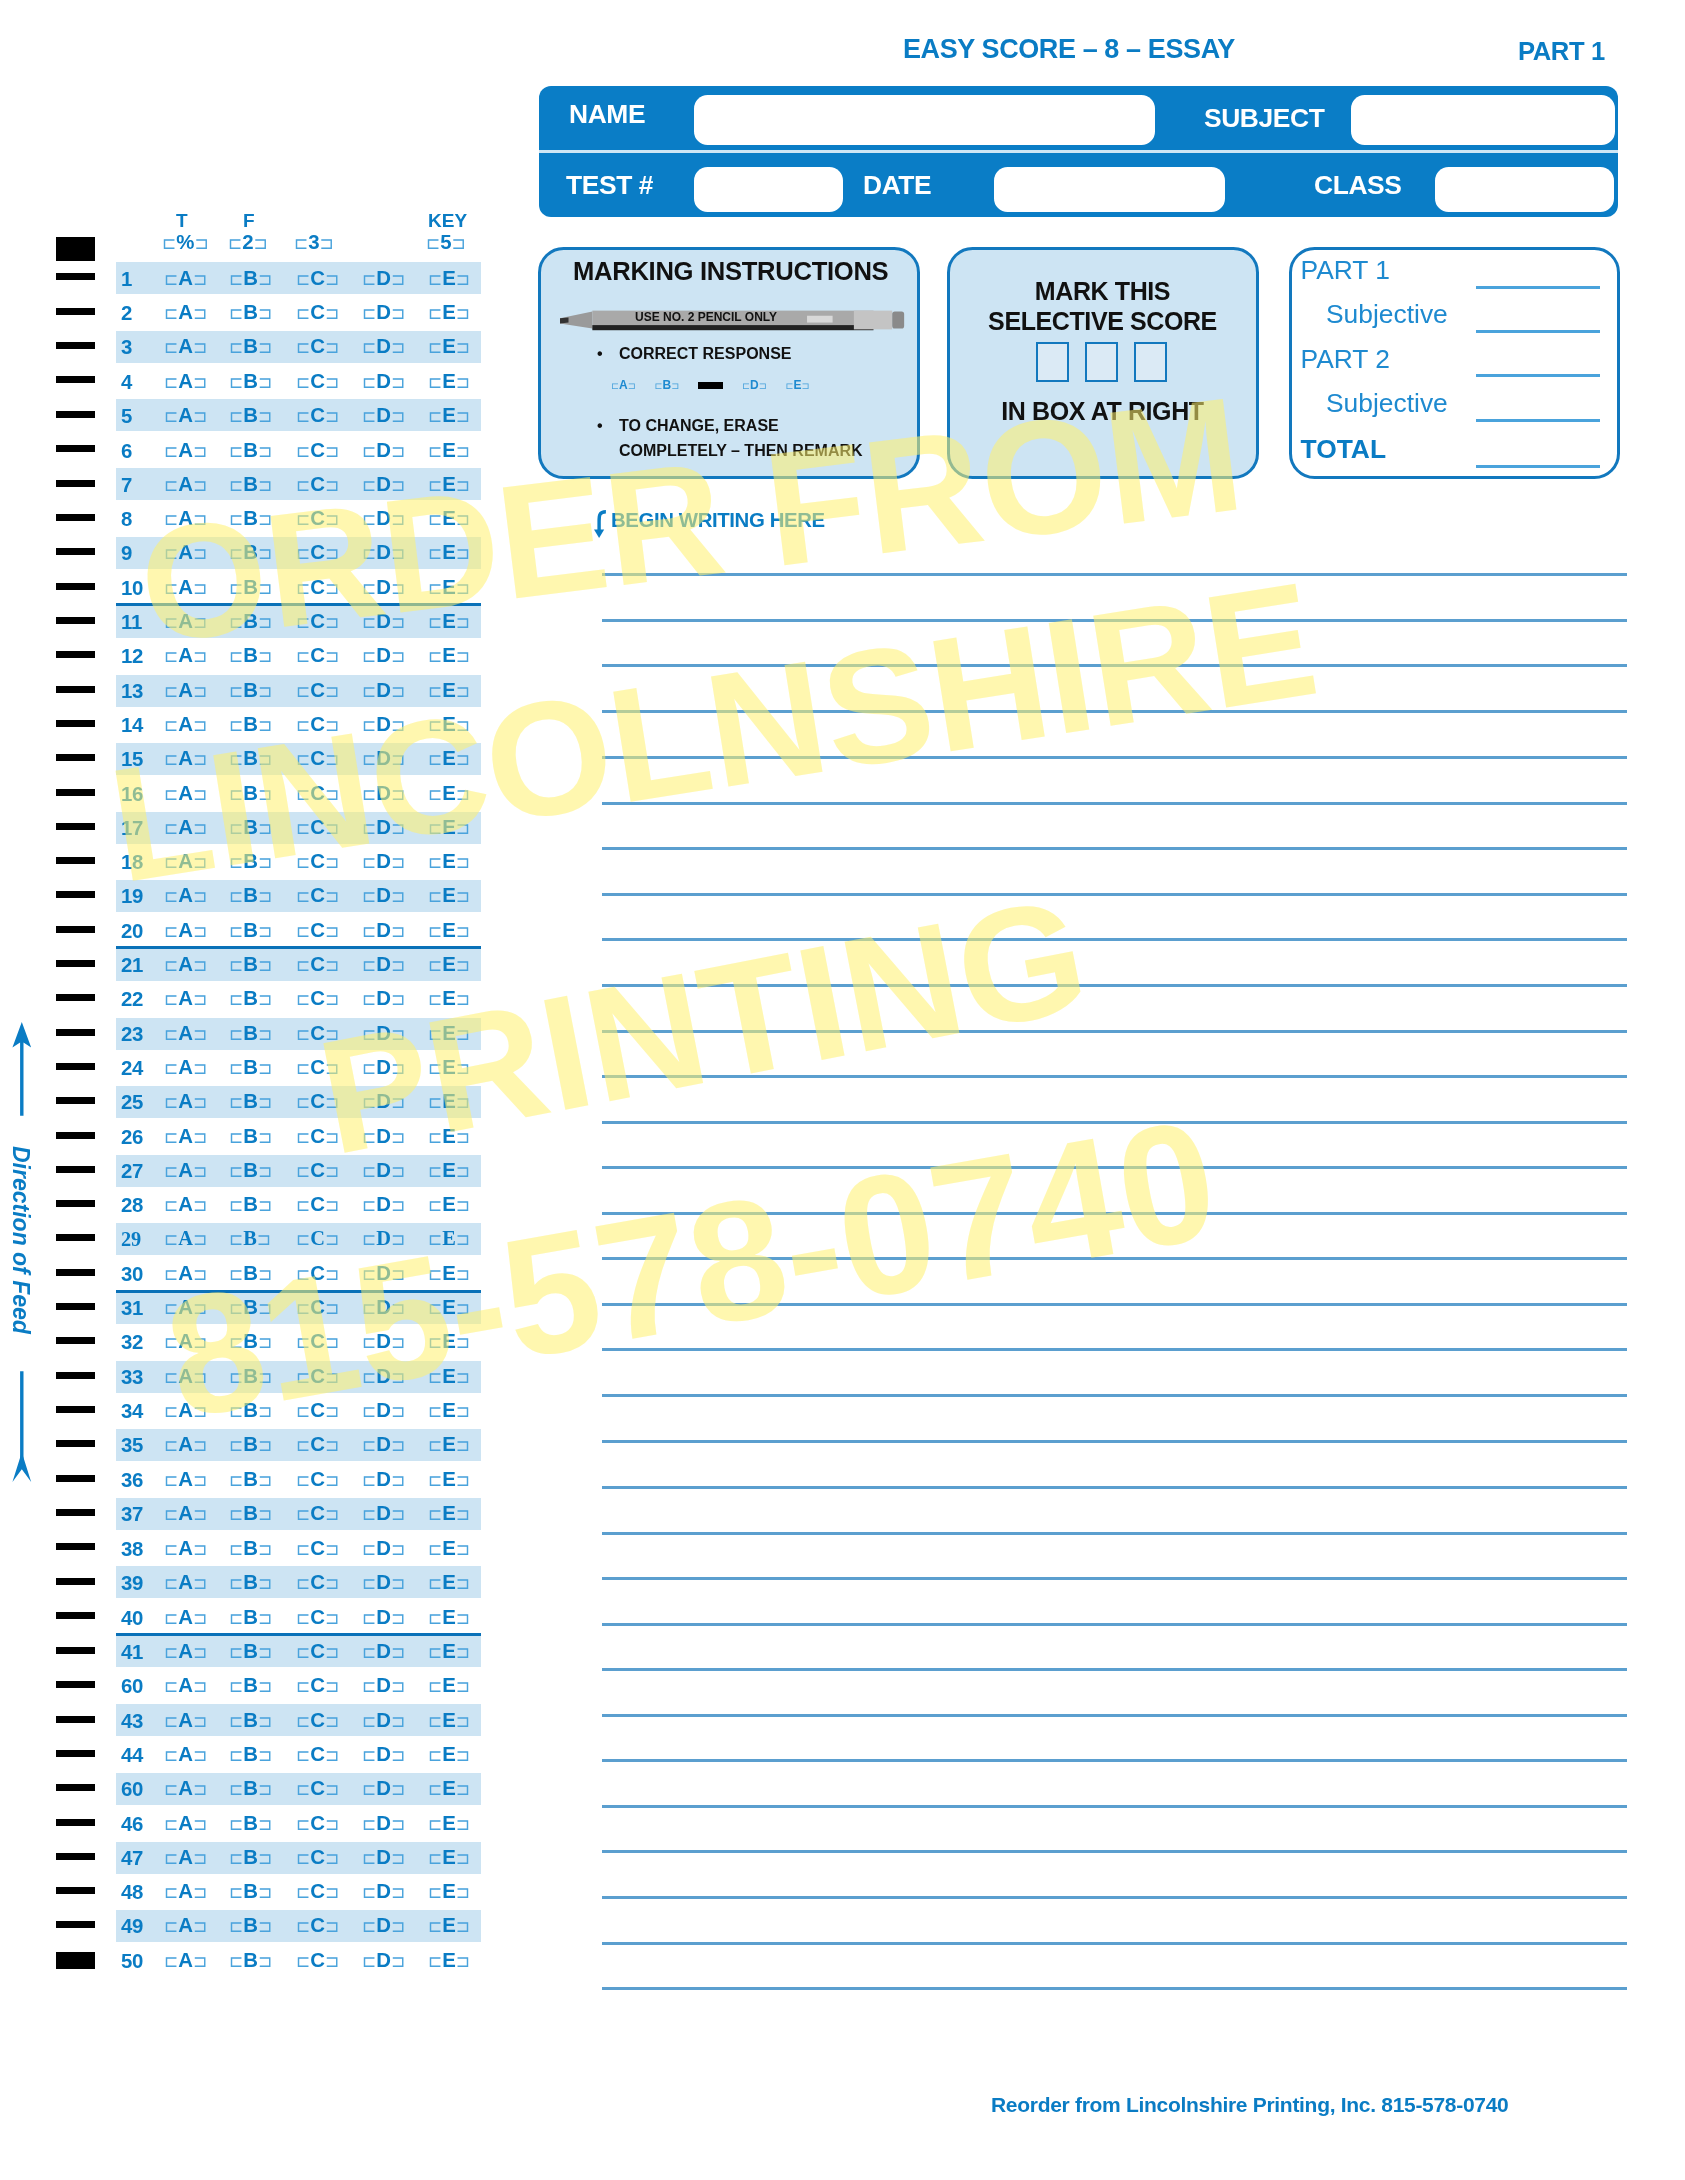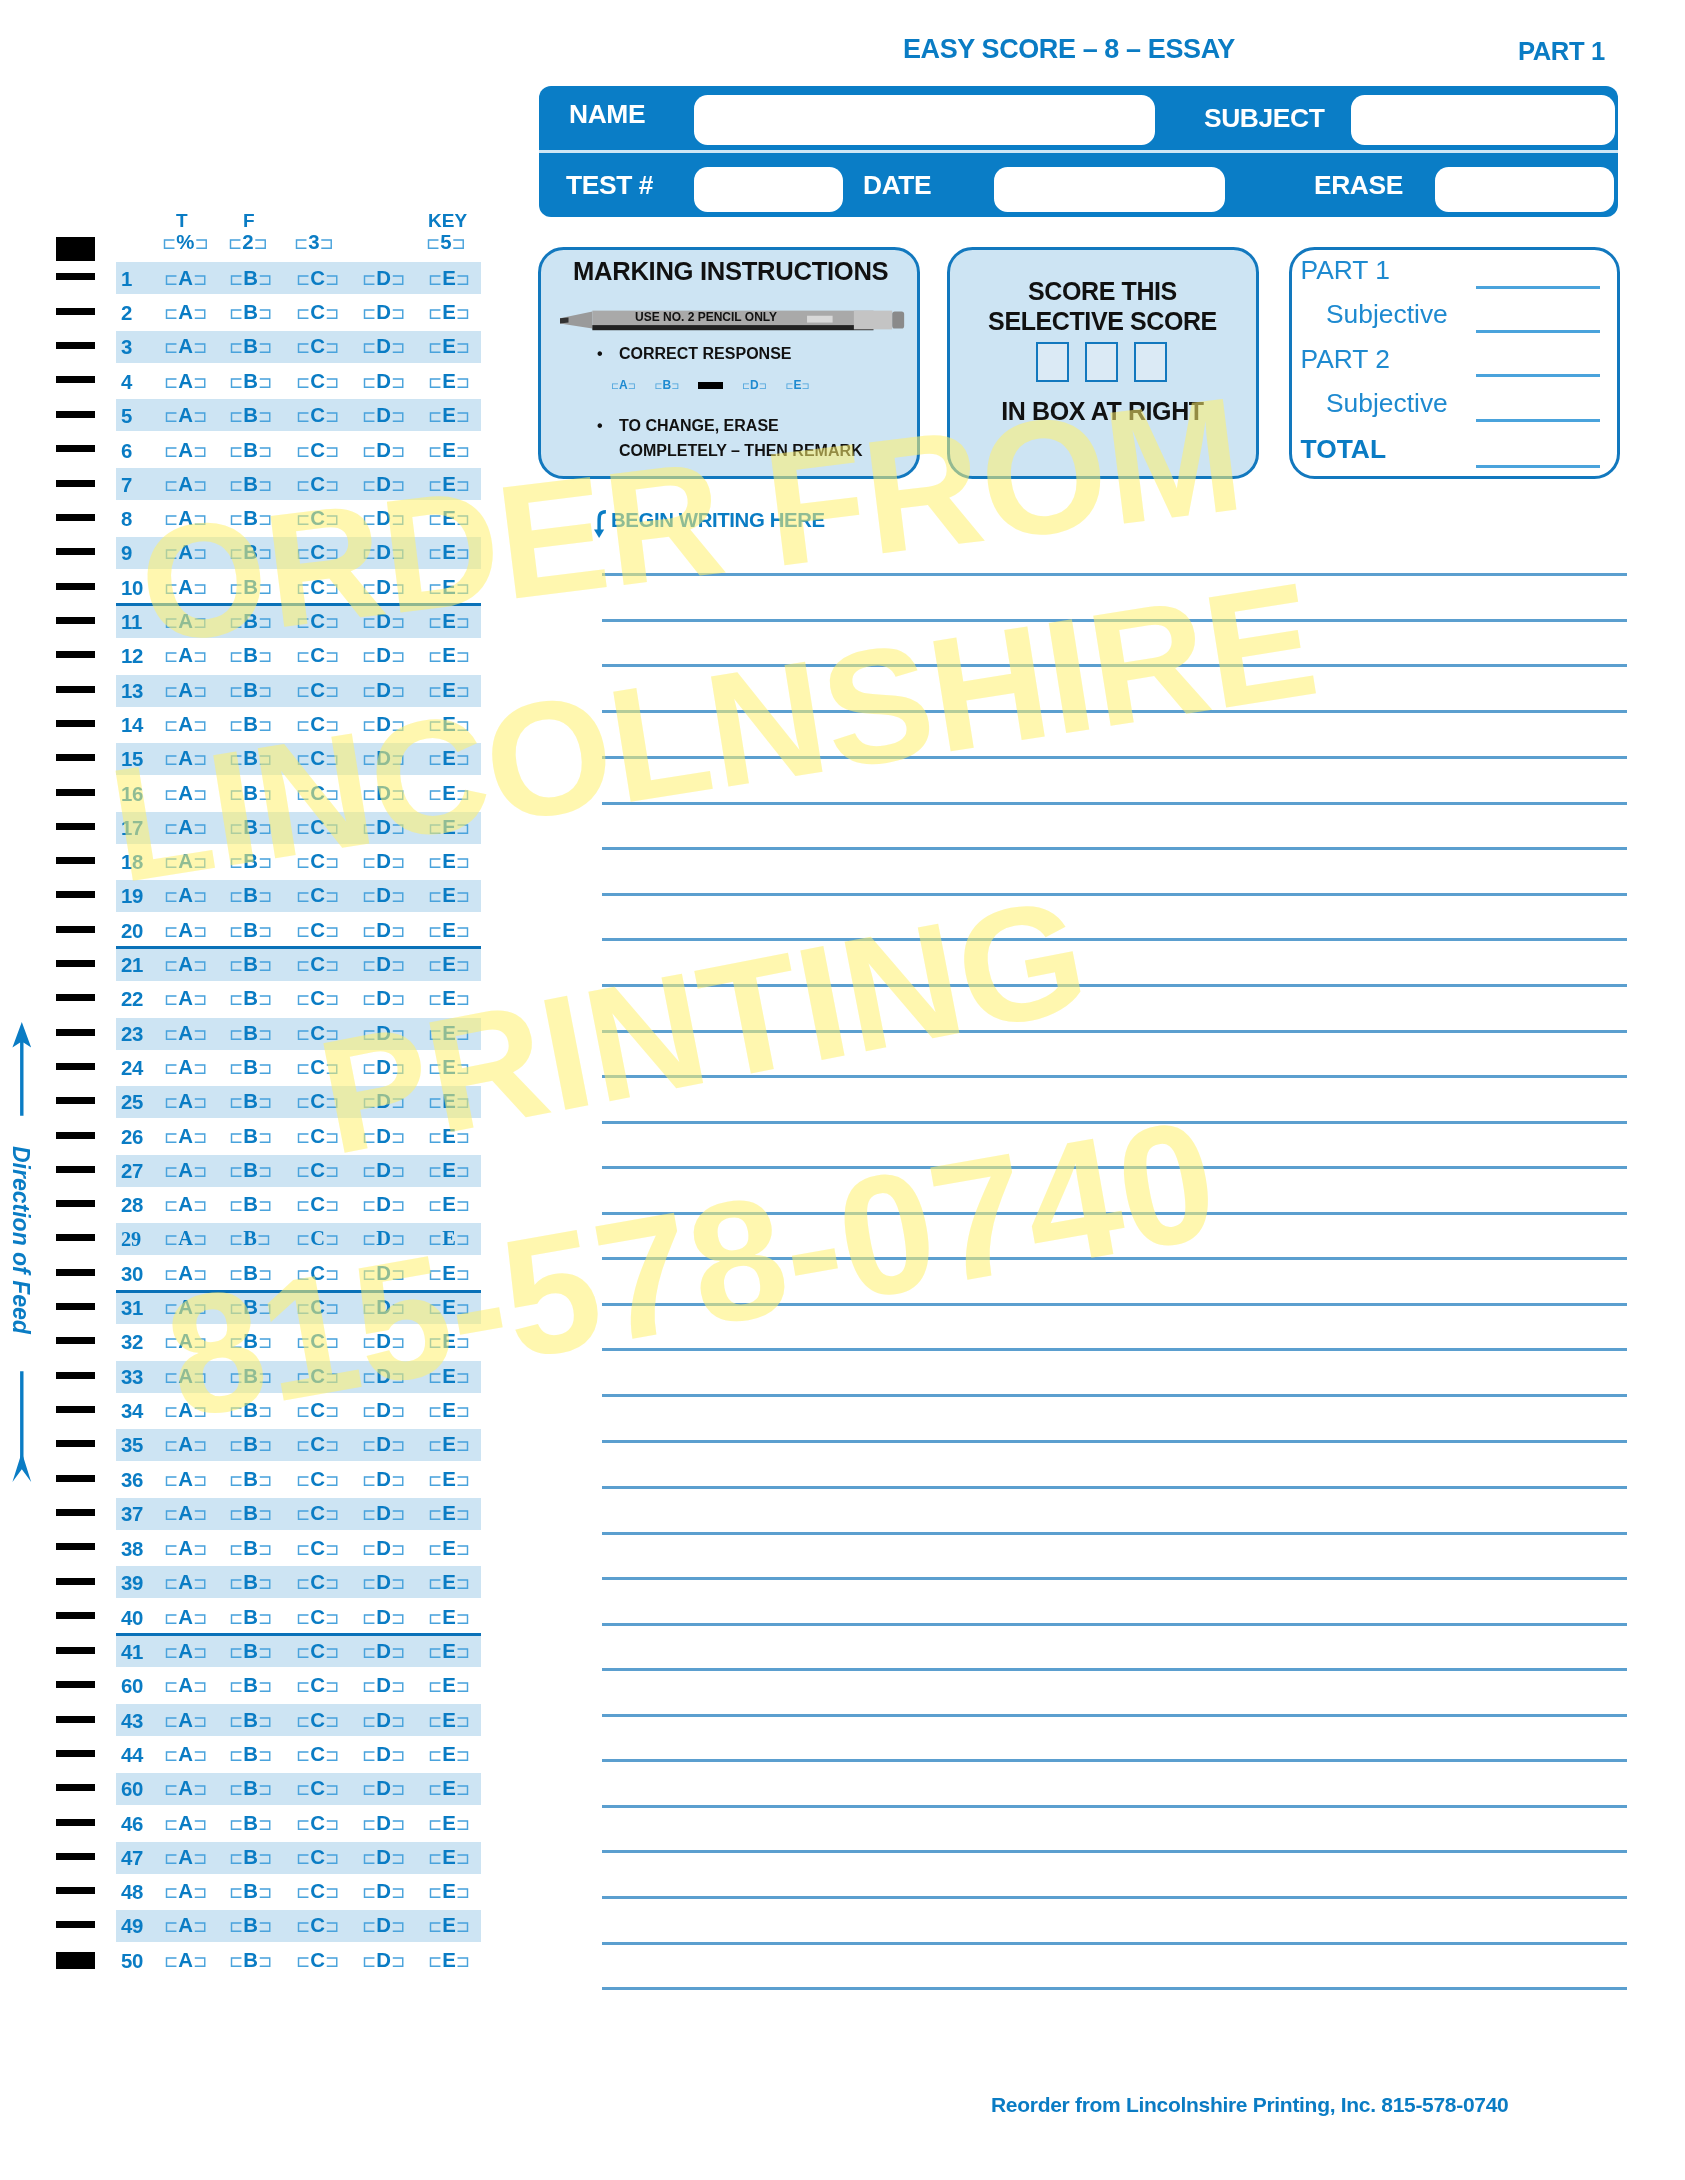--- a/index.html
+++ b/index.html
@@ -53,21 +53,21 @@
 
 <div class="abs hlabel" style="left:569px;top:99px;">NAME</div>
 <input class="abs hfield" style="left: 694px; top: 95px; width: 457px; height: 48px;" value="">
 <div class="abs hlabel" style="left:1204px;top:103px;">SUBJECT</div>
 <input class="abs hfield" style="left: 1351px; top: 95px; width: 260px; height: 48px;" value="">
 
 <div class="abs hlabel" style="left:566px;top:170px;">TEST #</div>
 <input class="abs hfield" style="left: 694px; top: 167px; width: 145px; height: 43px;" value="">
 <div class="abs hlabel" style="left:863px;top:170px;">DATE</div>
 <input class="abs hfield" style="left: 994px; top: 167px; width: 227px; height: 43px;" value="">
-<div class="abs hlabel" style="left:1314px;top:170px;">ERASE</div>
+<div class="abs hlabel" style="left:1314px;top:170px;">CLASS</div>
 <input class="abs hfield" style="left: 1435px; top: 167px; width: 175px; height: 43px;" value="">
 
 <div id="instr" class="abs panel">
   <div class="abs blk" style="left:32px;top:6.8px;font-size:25.6px;letter-spacing:-0.3px;">MARKING INSTRUCTIONS</div>
   <div class="abs" style="left:19px;top:58px;width:345px;height:24px;">
     <svg width="345" height="24" viewBox="0 0 405 28">
       <polygon points="0,12 38,4 38,24 0,18" fill="#9a9a9a"></polygon>
       <polygon points="0,12 10,11 10,17 0,18" fill="#333"></polygon>
       <rect x="38" y="3" width="330" height="22" fill="#a9a9a9"></rect>
       <rect x="38" y="20" width="330" height="6" fill="#222"></rect>
@@ -85,21 +85,21 @@
     <span style="display:inline-block;width:25.6px;height:6.8px;background:#000;margin-left:15.3px;vertical-align:middle;"></span>
     <span class="bubble" style="margin-left:15.3px;"><span class="br">⊏</span><span>D</span><span class="br">⊐</span></span>
     <span class="bubble" style="margin-left:15.3px;"><span class="br">⊏</span><span>E</span><span class="br">⊐</span></span>
   </div>
   <div class="abs blk" style="left:56px;top:167px;font-size:16px;">•</div>
   <div class="abs blk" style="left:78px;top:167px;font-size:16px;">TO CHANGE, ERASE</div>
   <div class="abs blk" style="left:78px;top:192px;font-size:16px;">COMPLETELY – THEN REMARK</div>
 </div>
 
 <div id="score" class="abs panel">
-  <div class="abs blk" style="left:0;width:305px;text-align:center;top:27px;font-size:25px;letter-spacing:-0.4px;">SCORE THIS</div>
+  <div class="abs blk" style="left:0;width:305px;text-align:center;top:27px;font-size:25px;letter-spacing:-0.4px;">MARK THIS</div>
   <div class="abs blk" style="left:0;width:305px;text-align:center;top:57px;font-size:25px;letter-spacing:-0.4px;">SELECTIVE SCORE</div>
   <div class="abs" style="left:86px;top:92px;width:29px;height:36px;border:2.6px solid #1278be;background:#dbeaf5;"></div>
   <div class="abs" style="left:135px;top:92px;width:29px;height:36px;border:2.6px solid #1278be;background:#dbeaf5;"></div>
   <div class="abs" style="left:184px;top:92px;width:29px;height:36px;border:2.6px solid #1278be;background:#dbeaf5;"></div>
   <div class="abs blk" style="left:0;width:305px;text-align:center;top:147px;font-size:25px;letter-spacing:-0.4px;">IN BOX AT RIGHT</div>
 </div>
 
 <div id="totals" class="abs panel">
   <div class="abs" style="left:8.5px;top:5.1px;font-size:26.4px;color:#1e8ad0;">PART 1</div>
   <div class="abs" style="left:184px;top:36px;width:124px;height:2.6px;background:#4aa3dc;"></div>

